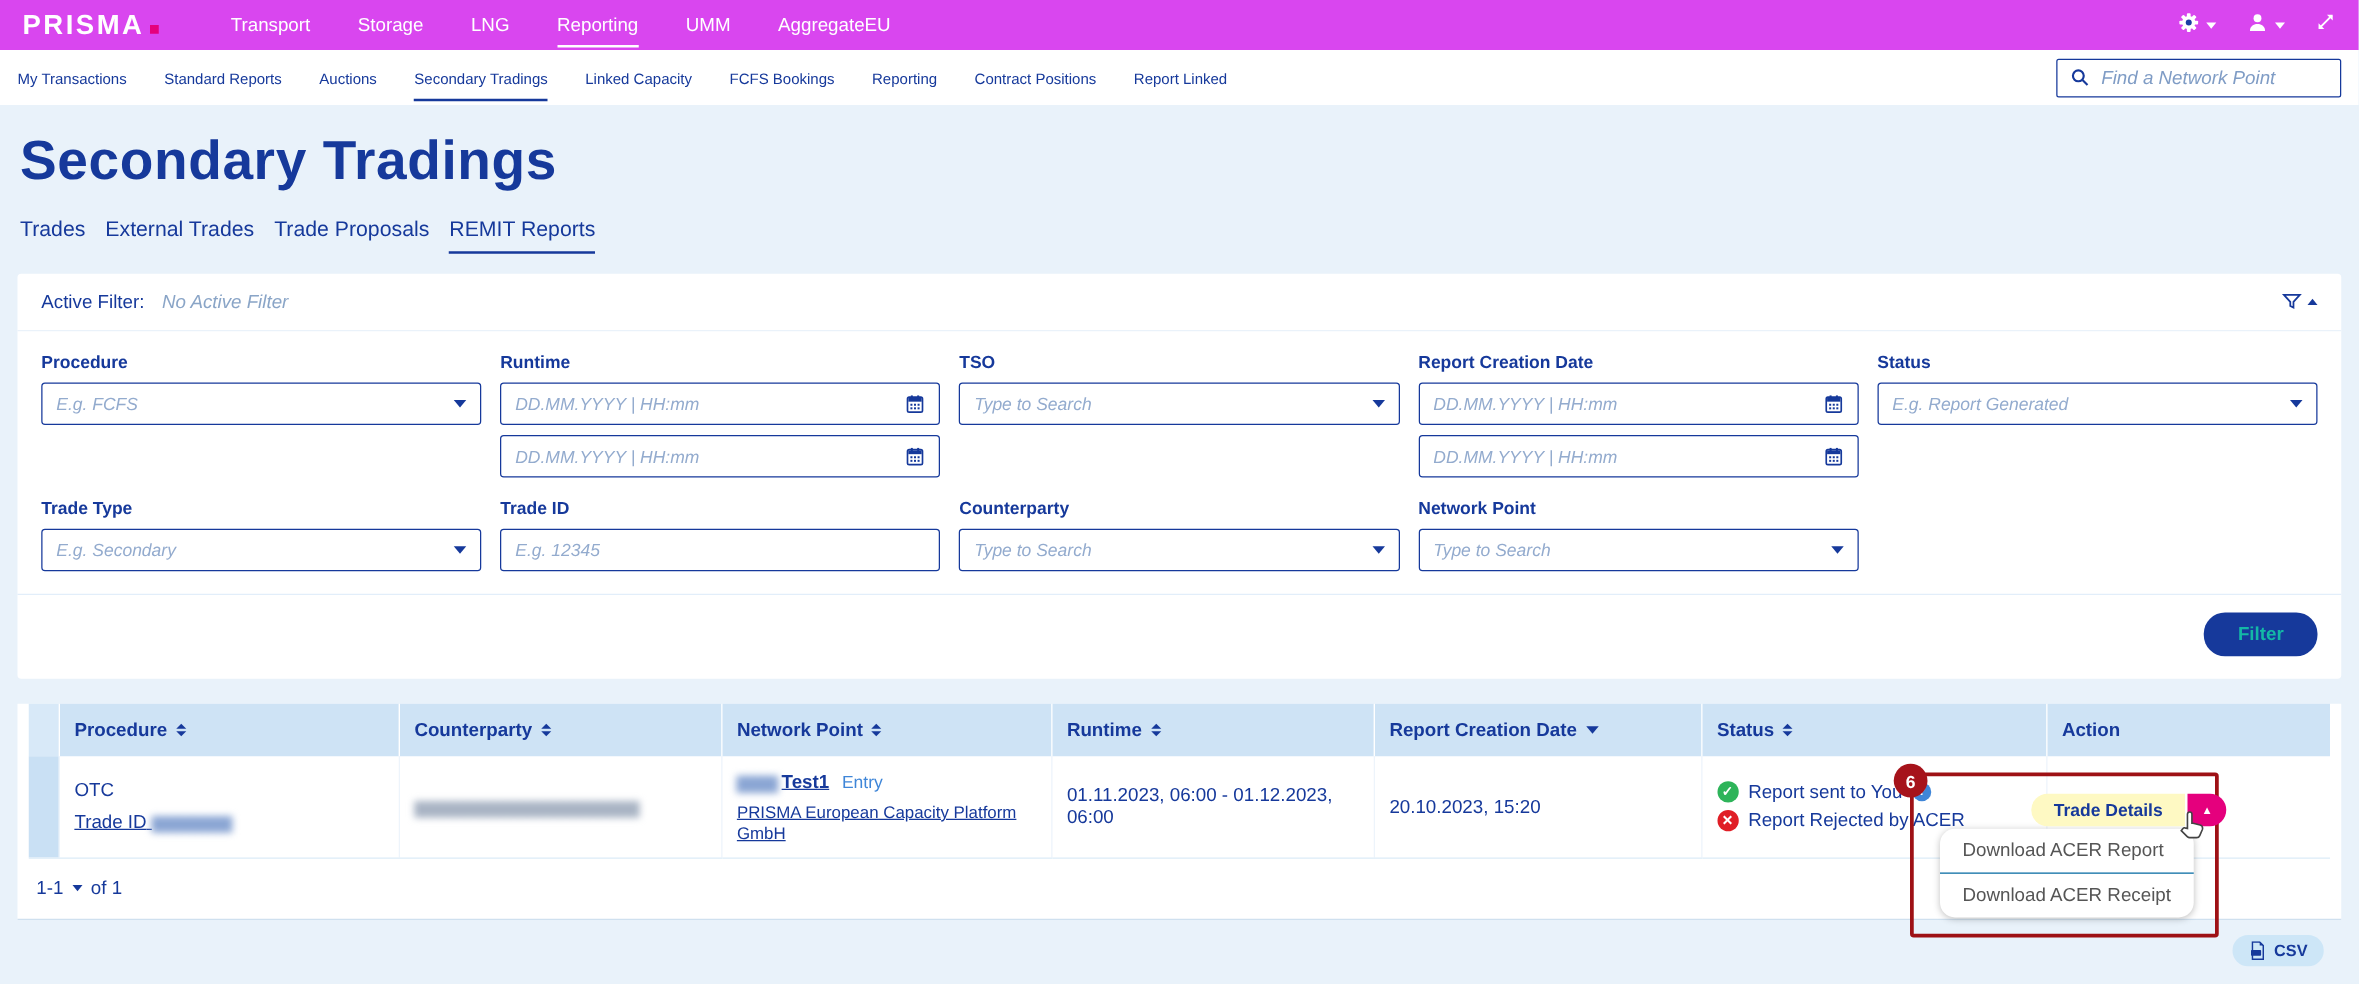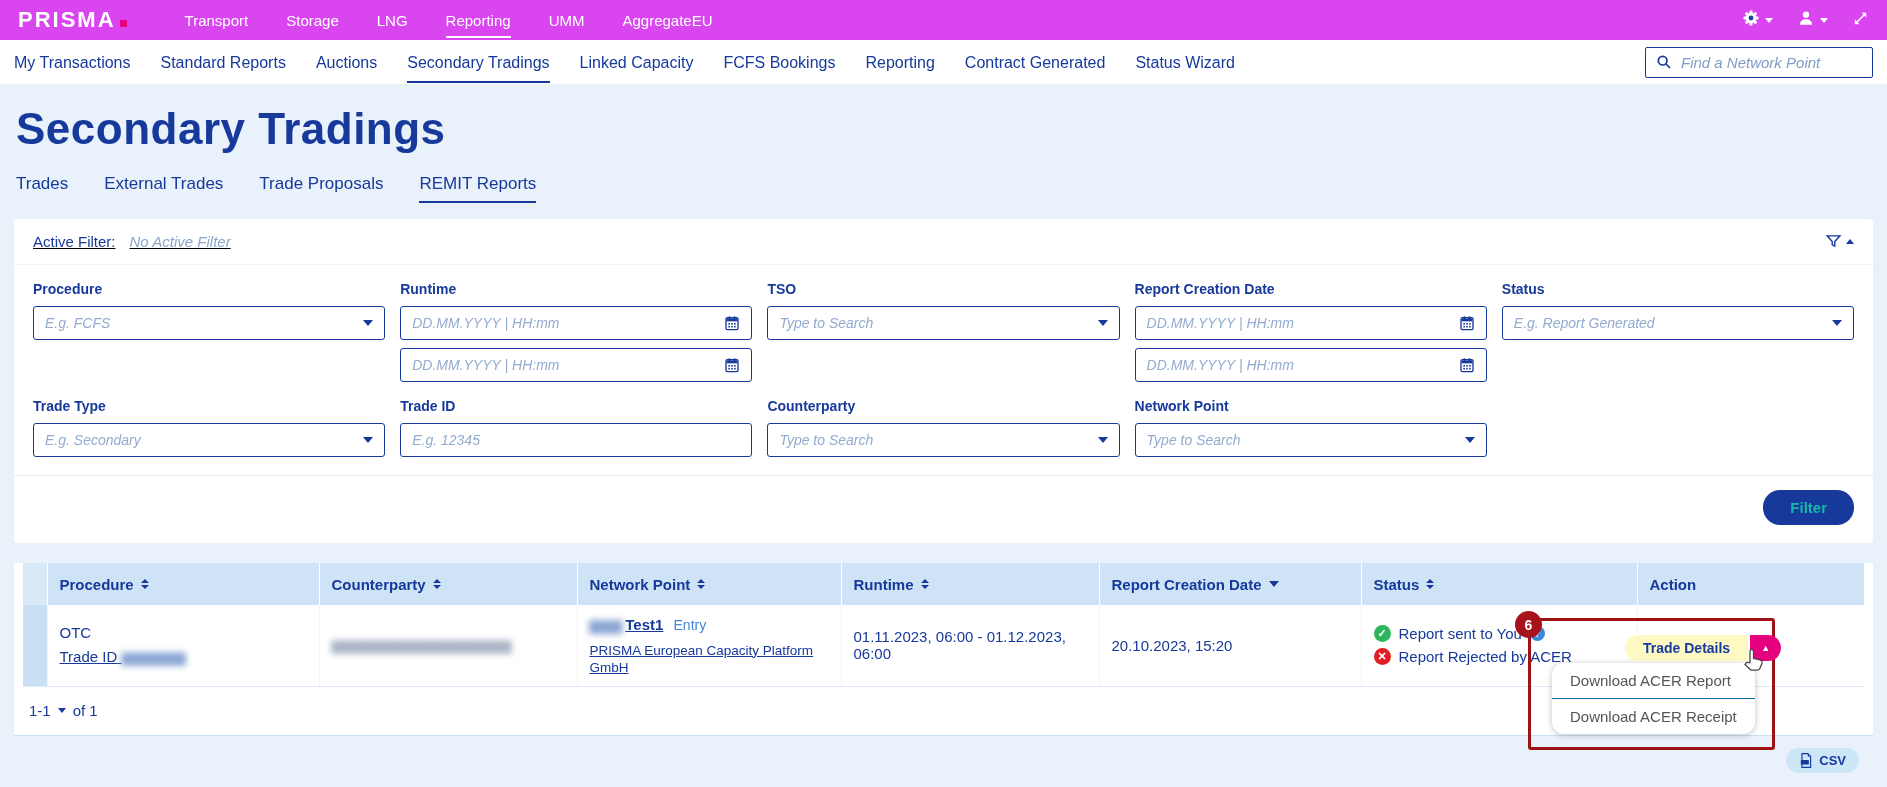--- a/index.html
+++ b/index.html
@@ -12,37 +12,37 @@
   .brand-dot { width:7px; height:7px; background:#e5007d; margin-left:4px; display:inline-block; }
   .topnav-items { display:flex; gap:38px; margin-left:58px; }
   .topnav-item { color:#fff; font-size:15px; font-weight:500; padding:10px 0 7px; border-bottom:2px solid transparent; cursor:pointer; }
   .topnav-item.active { border-bottom-color:#fff; }
   .topnav-right { margin-left:auto; display:flex; align-items:center; gap:24px; }
   .icon-group { display:flex; align-items:center; gap:5px; cursor:pointer; }
   .caret-down-w { width:0; height:0; border-left:4px solid transparent; border-right:4px solid transparent; border-top:5px solid #fff; }
 
   
   .subnav { height:44px; background:#fff; display:flex; align-items:center; padding:0 14px; gap:30px; }
-  .subnav-item { color:#16399b; font-size:16px; padding:12px 0 9px; border-bottom:2px solid transparent; cursor:pointer; white-space:nowrap; }
+  .subnav-item { color:#16399b; font-size:12px; padding:12px 0 9px; border-bottom:2px solid transparent; cursor:pointer; white-space:nowrap; }
   .subnav-item.active { border-bottom-color:#16399b; }
   .np-search { margin-left:auto; width:228px; height:31px; border:1px solid #16399b; border-radius:2px;
     display:flex; align-items:center; gap:9px; padding:0 10px; background:#fff; }
   .np-search input { border:none; outline:none; width:100%; font-size:15px; font-family:inherit; color:#16399b; }
   .np-search input::placeholder { font-style:italic; color:#7f9cc5; }
 
   
   .content { padding:0 14px; }
   .page-title { color:#16399b; font-size:44px; font-weight:bold; letter-spacing:.5px; margin:20px 0 0 2px; }
-  .tabs { display:flex; gap:36px; margin:20px 0 0 2px; }
+  .tabs { display:flex; gap:16px; margin:20px 0 0 2px; }
   .tab { color:#16399b; font-size:17px; padding-bottom:7px; border-bottom:2px solid transparent; cursor:pointer; }
   .tab.active { border-bottom-color:#16399b; }
 
   
   .filter-card { background:#fff; border-radius:3px; margin-top:16px; }
-  .filter-head { height:46px; display:flex; align-items:center; padding:0 19px; border-bottom:1px solid #eaf2fa;text-decoration:underline; }
+  .filter-head { height:46px; display:flex; align-items:center; padding:0 19px; border-bottom:1px solid #eaf2fa; }
   .af-label { color:#16399b; font-size:15px; }
   .af-value { color:#8aa5c7; font-size:15px; font-style:italic; margin-left:14px; }
   .filter-toggle { margin-left:auto; display:flex; align-items:center; gap:4px; cursor:pointer; }
   .caret-up-b { width:0; height:0; border-left:4px solid transparent; border-right:4px solid transparent; border-bottom:5px solid #16399b; }
   .filter-body { padding:16px 19px 0; }
   .fgrid { display:grid; grid-template-columns:repeat(5,1fr); column-gap:15px; }
   .fgrid2 { margin-top:16px; }
   .f-label { display:block; color:#16399b; font-size:14px; font-weight:bold; margin-bottom:9px; }
   .inp { height:34px; border:1.5px solid #16399b; border-radius:3px; background:#fff;
     display:flex; align-items:center; padding:0 11px; gap:8px; }
@@ -165,22 +165,22 @@
 </div>
 
 <div class="subnav">
   <div class="subnav-item">My Transactions</div>
   <div class="subnav-item">Standard Reports</div>
   <div class="subnav-item">Auctions</div>
   <div class="subnav-item active">Secondary Tradings</div>
   <div class="subnav-item">Linked Capacity</div>
   <div class="subnav-item">FCFS Bookings</div>
   <div class="subnav-item">Reporting</div>
-  <div class="subnav-item">Contract Generated</div>
-  <div class="subnav-item">Status Wizard</div>
+  <div class="subnav-item">Contract Positions</div>
+  <div class="subnav-item">Report Linked</div>
   <div class="np-search">
     <span style="display:flex">
       <svg width="16" height="16" viewBox="0 0 24 24" fill="none" stroke="#16399b" stroke-width="2.6">
         <circle cx="10" cy="10" r="6.5"></circle>
           <path d="M15 15l6 6"></path>
       </svg>
     </span>
     <input type="text" placeholder="Find a Network Point" style="">
   </div>
 </div>

